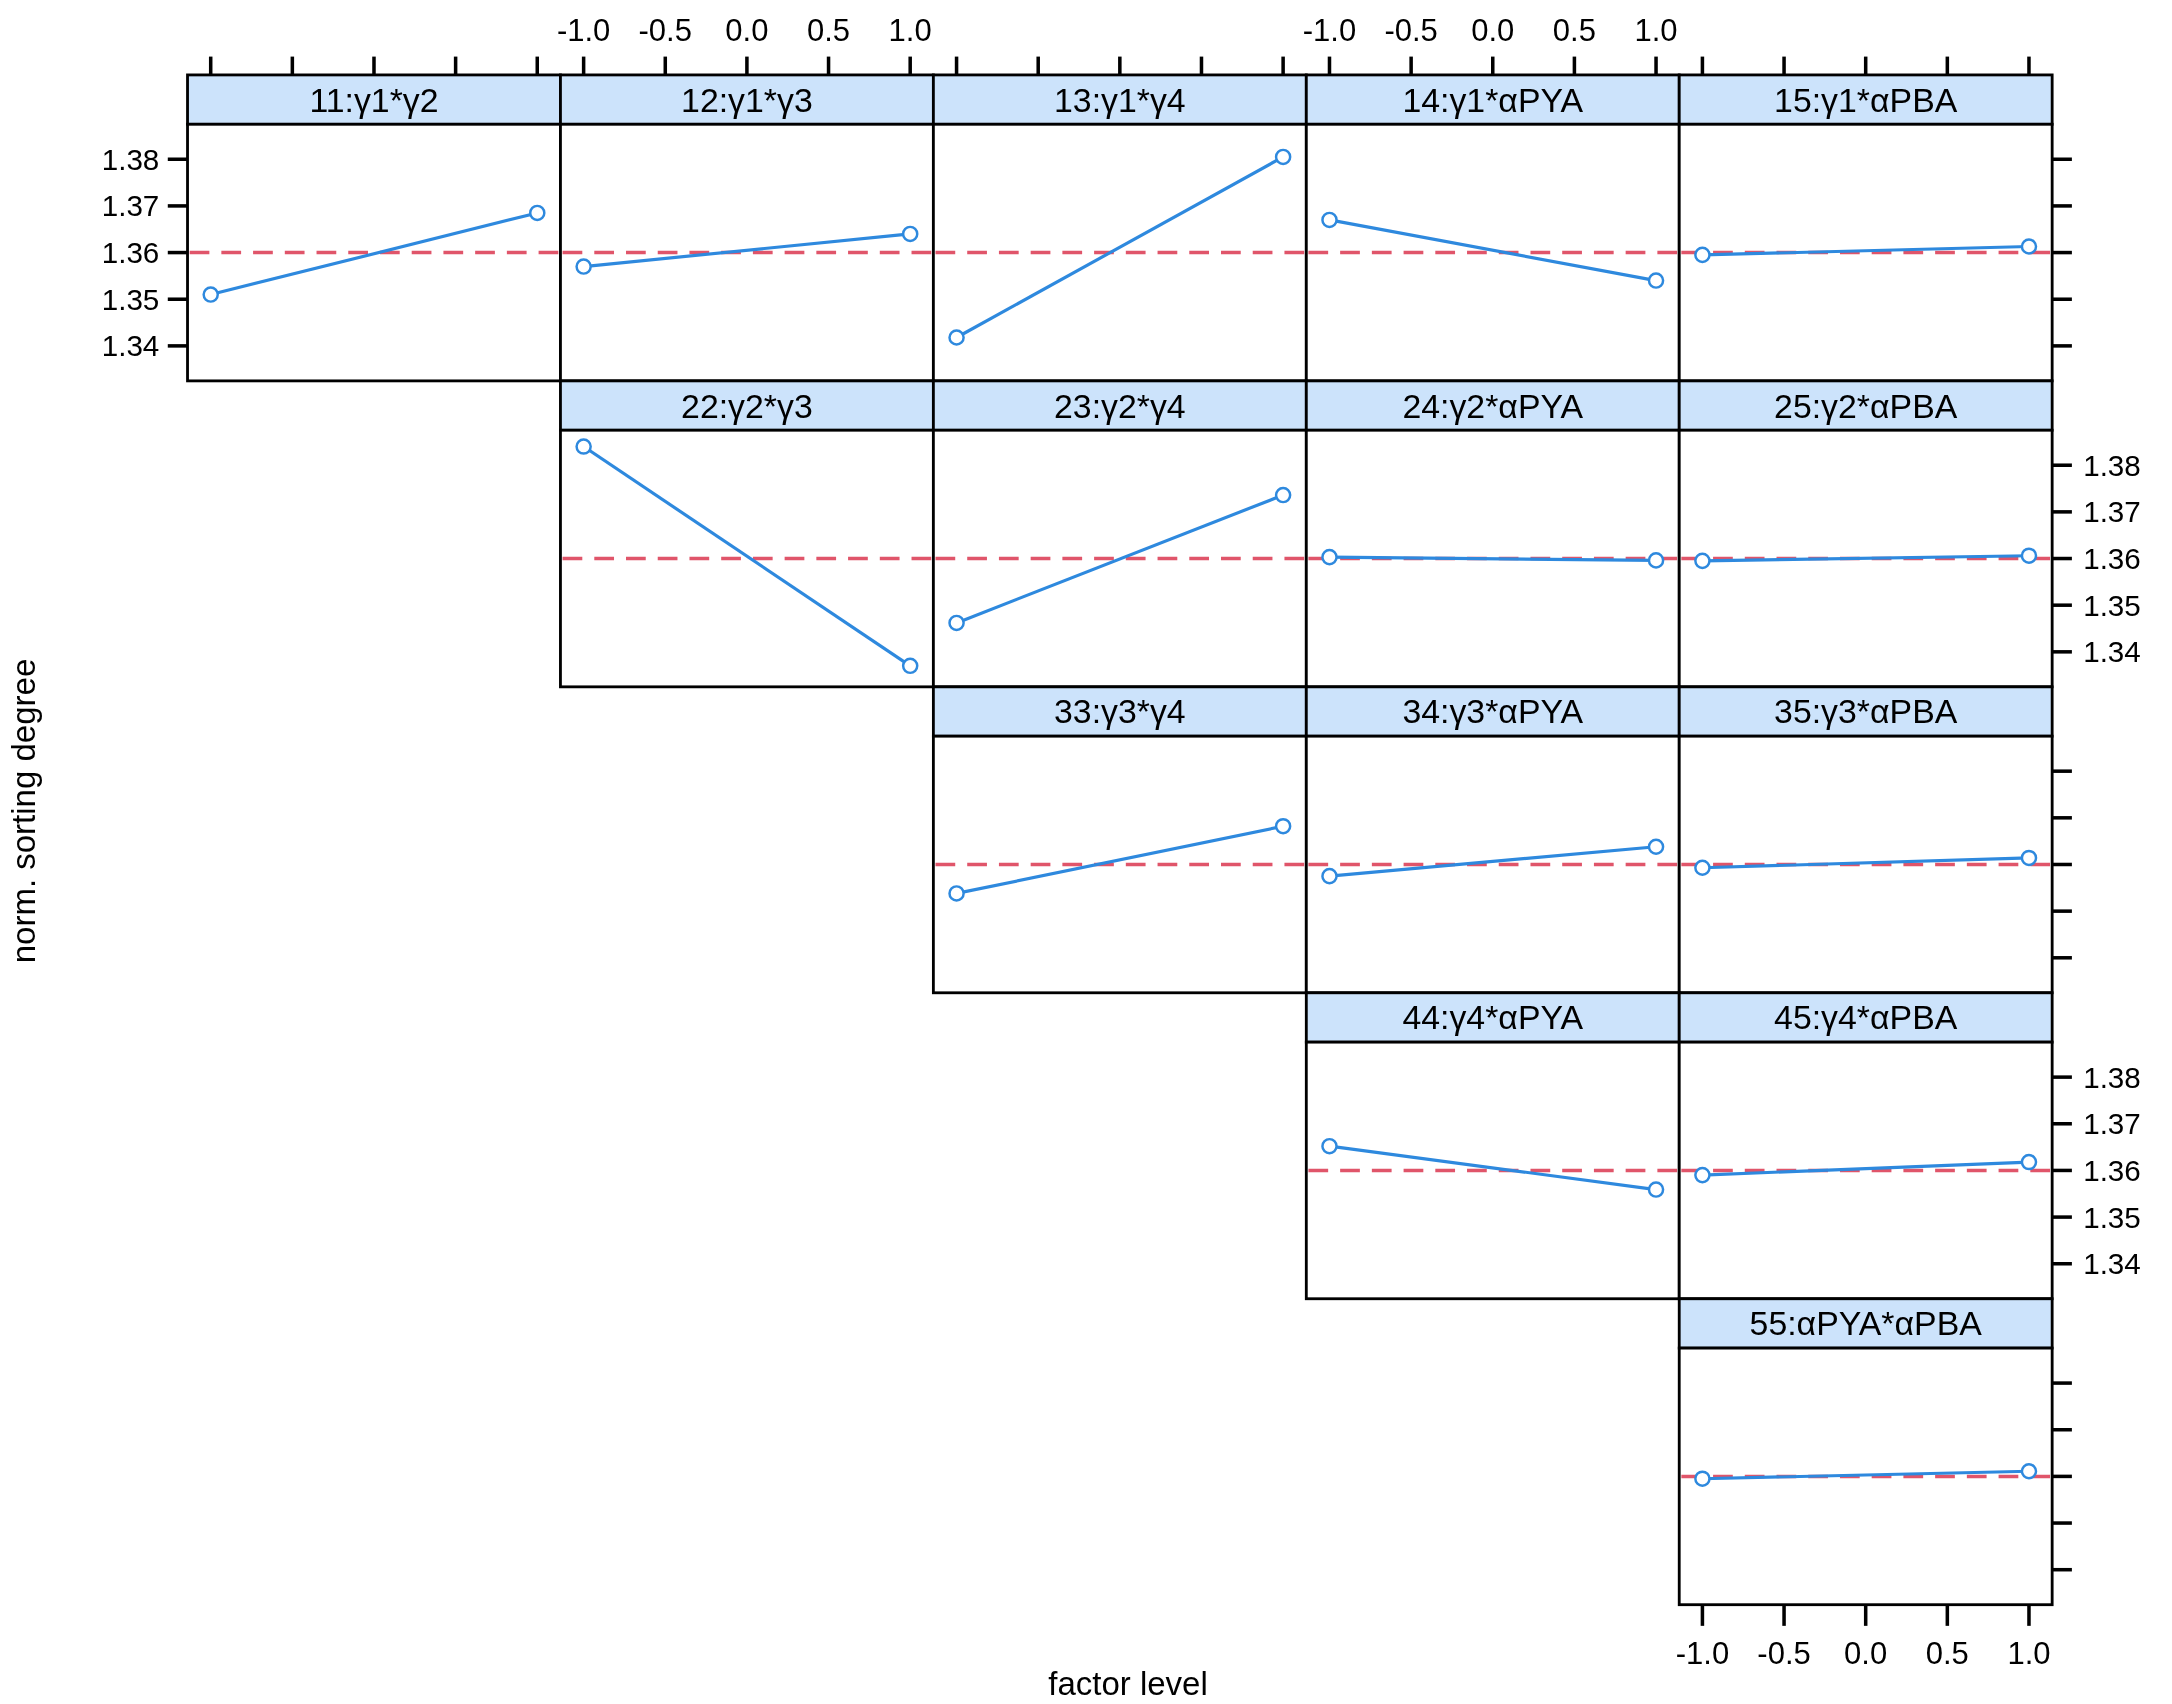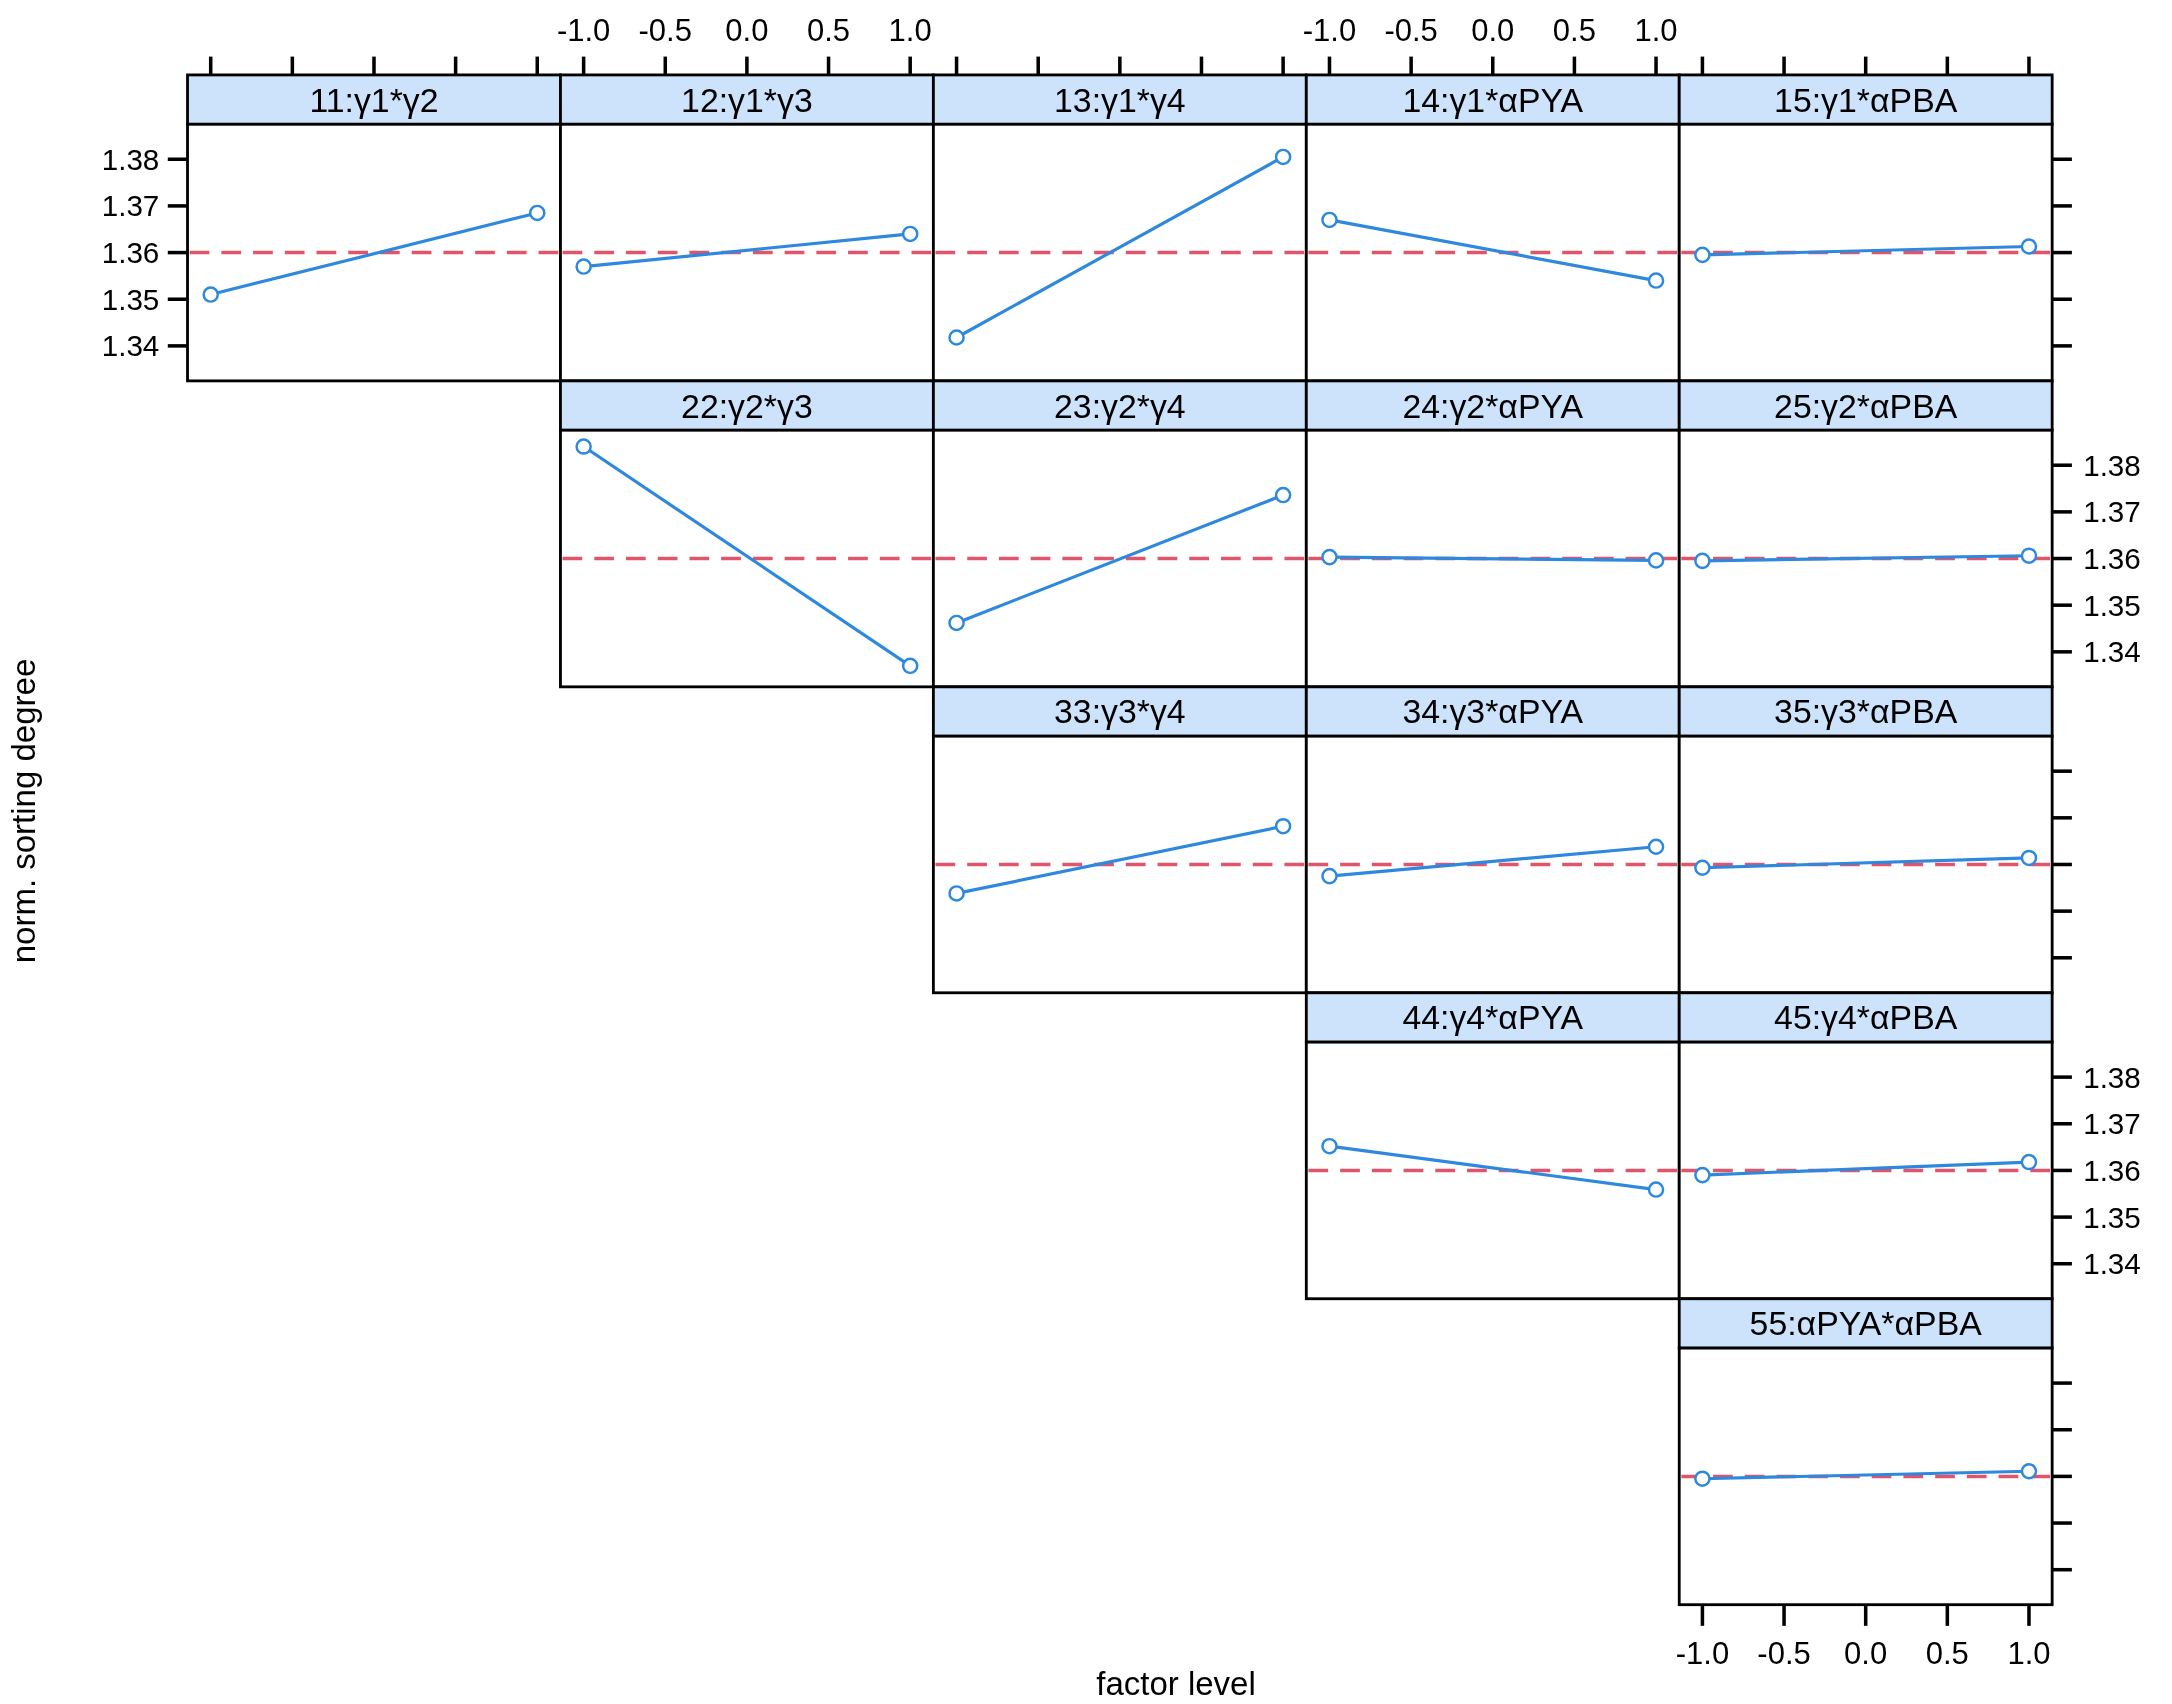--- a/index.html
+++ b/index.html
@@ -1,19 +1,19 @@
 <!DOCTYPE html>
 <html style="font-size:11.3px"><head>
 <meta charset="utf-8">
 <style>
   html,body{margin:0;padding:0;background:#ffffff;}
   body{width:2172px;height:1705px;position:relative;font-family:"Liberation Sans", sans-serif;}
   .axis-title{position:absolute;color:#000;font-size:33px;white-space:nowrap;}
   #ylab{left:24px;top:811px;transform:translate(-50%,-50%) rotate(-90deg);transform-origin:center;}
-  #xlab{left:1176px;top:1684px;transform:translate(-50%,-50%);}
+  #xlab{left:1128px;top:1684px;transform:translate(-50%,-50%);}
   svg{position:absolute;left:0;top:0;}
 </style>
 </head>
 <body>
 
 <div id="ylab" class="axis-title">norm. sorting degree</div>
 <div id="xlab" class="axis-title">factor level</div>
 
 <svg id="plot" width="2172" height="1705" viewBox="0 0 3081 2418" xmlns="http://www.w3.org/2000/svg">
     <rect x="266" y="106" width="529" height="70" fill="#cce3fb" stroke="#000000" stroke-width="4"></rect>

